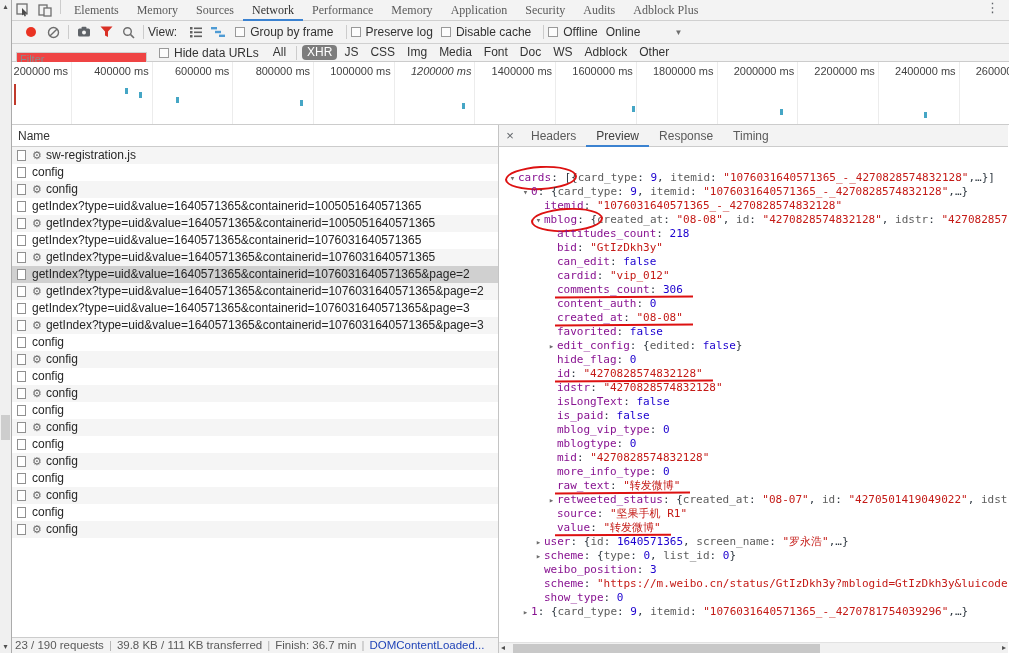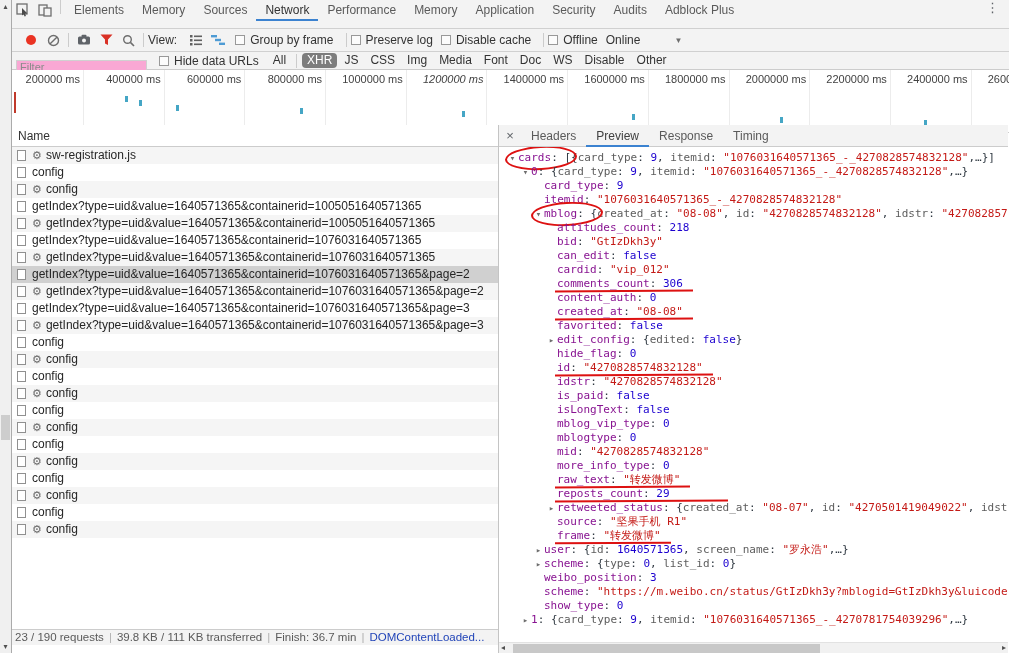--- a/index.html
+++ b/index.html
@@ -10,40 +10,40 @@
   
   .pagescroll { position:absolute; left:0; top:0; width:12px; height:653px;
     background:#f0f0f0; border-right:1px solid #ababab; z-index:5; }
   .pagescroll .sarrow { position:absolute; left:0; width:11px; text-align:center;
     font-size:8px; color:#505050; }
   .pagescroll .thumb { position:absolute; left:1px; width:9px; background:#cdcdcd; }
 
   
   .dt { position:absolute; left:12px; top:0; width:997px; height:653px; background:#fff; }
 
-  .tabsrow { height:29px; background:#f3f3f3; border-bottom:1px solid #d0d0d0;
-    display:flex; align-items:flex-start; font-size:12px; color:#5a5a5a; }
+  .tabsrow { height:21px; background:#f3f3f3; border-bottom:1px solid #d0d0d0;
+    display:flex; align-items:flex-start; font-size:12px; color:#5a5a5a;font-family:Liberation Serif, serif; }
   .ticon { display:inline-flex; align-items:center; justify-content:center;
     width:22px; height:20px; }
   .vdiv { width:1px; height:14px; background:#ccc; margin:0 4px; }
   .tab { padding:0 9px; height:21px; line-height:21px; cursor:default; }
   .tab.sel { color:#333; border-bottom:2px solid #3b82d0; }
   .more { margin-left:auto; padding:0 10px; font-size:13px; color:#5f6368; }
 
   .toolbar { height:23px; background:#f3f3f3; border-bottom:1px solid #d0d0d0;
     display:flex; align-items:center; font-size:12px; color:#333; padding-left:8px; }
   .toolbar .gap { width:6px; }
   .cb { display:inline-block; width:10px; height:10px; border:1px solid #999;
     background:#fcfcfc; margin-right:5px; vertical-align:-1px; }
   .lbl { margin-right:8px; }
   .ddarrow { font-size:8px; color:#6e6e6e; margin-left:34px; }
 
   .filterrow { height:18px; background:#f3f3f3; border-bottom:1px solid #ccc;
     display:flex; align-items:center; font-size:12px; color:#333; padding-left:4px; }
-  .filterinput { width:131px; height:14px; border:1px solid #d0d0d0; background:#f9a8d4;
+  .filterinput { width:131px; height:14px; border:1px solid #d0d0d0; background:#ef4444;
     font-size:11px; color:#333; padding:0 3px; margin-right:12px;
     font-family:"Liberation Sans", sans-serif;margin-top:12px; }
   .filterinput::placeholder { color:#8b8b8b; }
   .chip { padding:0px 5px; margin:0 1px; border-radius:4px; height:15px; line-height:15px; }
   .chip.sel { background:#7d7d7d; color:#fff; }
 
   .overview { position:relative; height:63px; border-bottom:1px solid #ccc;
     background:#fff; overflow:hidden; }
   .tl-cells { position:absolute; left:0; top:0; height:100%; display:flex; }
   .tl-cell { height:100%; border-right:1px solid #ececec; font-size:11px; color:#424242;
@@ -58,40 +58,40 @@
   .name-header { height:22px; line-height:22px; border-bottom:1px solid #ccc;
     font-size:12px; color:#333; padding-left:6px; background:#fff; }
   .req-row { height:17px; line-height:17px; font-size:12px; color:#262626;
     display:flex; align-items:center; padding-left:5px; white-space:nowrap; overflow:hidden; }
   .req-row.stripe { background:#f5f5f5; }
   .req-row.selrow { background:#d0d0d0; }
   .doc { display:inline-block; width:9px; height:11px; border:1px solid #909090;
     margin-right:6px; flex:none; background:#fff; }
   .gear { color:#6b6b6b; font-size:11px; margin-right:4px; line-height:11px; flex:none; }
 
-  .statusbar { position:absolute; left:0; bottom:8px; width:100%; height:16px;
+  .statusbar { position:absolute; left:0; bottom:0; width:100%; height:16px;
     background:#f3f3f3; border-top:1px solid #ccc; font-size:11.5px; color:#5a5a5a;
     line-height:15px; padding-left:3px; white-space:nowrap; overflow:hidden; }
   .statusbar .sep { color:#b0b0b0; margin:0 5px; }
   .statusbar .dcl { color:#2144b8; }
 
   .right { position:relative; width:509px; height:100%; background:#fff; overflow:hidden; }
   .ptabs { height:22px; border-bottom:1px solid #ccc; background:#f3f3f3;
     display:flex; align-items:center; font-size:12px; color:#5a5a5a; }
   .pclose { width:22px; text-align:center; color:#5f6368; font-size:13px; }
   .ptab { padding:0 10px; height:22px; line-height:22px; }
   .ptab.sel { color:#404040; border-bottom:2px solid #3b82d0; }
 
   #json { position:absolute; top:22px; left:0; right:0; bottom:11px; overflow:hidden;
     font-family:"DejaVu Sans Mono", monospace; font-size:11px; color:#303942;
     padding-top:4px; }
   .line { height:14px; line-height:14px; white-space:pre; position:relative; }
   .arr { display:inline-block; width:11px; text-align:center; color:#6e6e6e;
     font-size:9px; vertical-align:0px; }
-  .lc { display:inline-block; position:relative; }
+  .lc { display:inline-block; position:relative;margin-top:20px; }
   .k  { color:#881391; }
   .pk { color:#5d5d5d; }
   .s  { color:#c41a16; }
   .n, .b { color:#1c00cf; }
   .u .lc::after { content:""; position:absolute; left:-2px; right:-10px; bottom:-1px;
     border-bottom:2.4px solid #dd1111; transform:rotate(-0.35deg); }
   .u2 .lc::after { right:-58px; }
   .circ { position:relative; display:inline-block; }
   .circ::before { content:""; position:absolute; left:-13px; right:-13px; top:-5px;
     bottom:-5px; border:2.6px solid #dd1111; border-radius:50%; transform:rotate(-3deg); }
@@ -219,28 +219,28 @@
           <span class="chip">All</span>
           <span class="vdiv"></span>
           <span class="chip sel">XHR</span>
           <span class="chip">JS</span>
           <span class="chip">CSS</span>
           <span class="chip">Img</span>
           <span class="chip">Media</span>
           <span class="chip">Font</span>
           <span class="chip">Doc</span>
           <span class="chip">WS</span>
-          <span class="chip">Disable</span>
+          <span class="chip">Adblock</span>
           <span class="chip">Other</span>
         </div>
     </div>
 
     <div class="overview">
       <div class="tl-cells" id="tl-cells">
-          <div class="tl-cell" style="width: 72px;">200000 ms</div>
+          <div class="tl-cell" style="width: 60px;">200000 ms</div>
           <div class="tl-cell" style="width: 80.7px;">400000 ms</div>
           <div class="tl-cell" style="width: 80.7px;">600000 ms</div>
           <div class="tl-cell" style="width: 80.7px;">800000 ms</div>
           <div class="tl-cell" style="width: 80.7px;">1000000 ms</div>
           <div class="tl-cell" style="width: 80.7px; font-style: italic;">1200000 ms</div>
           <div class="tl-cell" style="width: 80.7px;">1400000 ms</div>
           <div class="tl-cell" style="width: 80.7px;">1600000 ms</div>
           <div class="tl-cell" style="width: 80.7px;">1800000 ms</div>
           <div class="tl-cell" style="width: 80.7px;">2000000 ms</div>
           <div class="tl-cell" style="width: 80.7px;">2200000 ms</div>
@@ -380,46 +380,44 @@
           <div id="ptabs" style="display:flex;">
               <div class="ptab">Headers</div>
               <div class="ptab sel">Preview</div>
               <div class="ptab">Response</div>
               <div class="ptab">Timing</div>
             </div>
         </div>
         <div id="json">
             <div class="line" style="padding-left: 8px;"><span class="arr">▾</span><span class="lc"><span class="circ"><span class="k">cards</span><span class="p">: </span></span><span class="p">[{</span><span class="pk">card_type</span><span class="p">: </span><span class="n">9</span><span class="p">, </span><span class="pk">itemid</span><span class="p">: </span><span class="s">"1076031640571365_-_4270828574832128"</span><span class="p">,…}]</span></span></div>
             <div class="line" style="padding-left: 21px;"><span class="arr">▾</span><span class="lc"><span class="k">0</span><span class="p">: </span><span class="p">{</span><span class="pk">card_type</span><span class="p">: </span><span class="n">9</span><span class="p">, </span><span class="pk">itemid</span><span class="p">: </span><span class="s">"1076031640571365_-_4270828574832128"</span><span class="p">,…}</span></span></div>
-            <div class="line" style="padding-left: 34px;"><span class="arr"> </span><span class="lc"><span class="k">card_type</span><span class="p">: </span><span class="n">9</span></span></div>
             <div class="line" style="padding-left: 34px;"><span class="arr"> </span><span class="lc"><span class="k">itemid</span><span class="p">: </span><span class="s">"1076031640571365_-_4270828574832128"</span></span></div>
             <div class="line" style="padding-left: 34px;"><span class="arr">▾</span><span class="lc"><span class="circ"><span class="k">mblog</span><span class="p">: </span></span><span class="p">{</span><span class="pk">created_at</span><span class="p">: </span><span class="s">"08-08"</span><span class="p">, </span><span class="pk">id</span><span class="p">: </span><span class="s">"4270828574832128"</span><span class="p">, </span><span class="pk">idstr</span><span class="p">: </span><span class="s">"4270828574832128",…}</span></span></div>
             <div class="line" style="padding-left: 47px;"><span class="arr"> </span><span class="lc"><span class="k">attitudes_count</span><span class="p">: </span><span class="n">218</span></span></div>
             <div class="line" style="padding-left: 47px;"><span class="arr"> </span><span class="lc"><span class="k">bid</span><span class="p">: </span><span class="s">"GtIzDkh3y"</span></span></div>
             <div class="line" style="padding-left: 47px;"><span class="arr"> </span><span class="lc"><span class="k">can_edit</span><span class="p">: </span><span class="b">false</span></span></div>
             <div class="line" style="padding-left: 47px;"><span class="arr"> </span><span class="lc"><span class="k">cardid</span><span class="p">: </span><span class="s">"vip_012"</span></span></div>
             <div class="line u" style="padding-left: 47px;"><span class="arr"> </span><span class="lc"><span class="k">comments_count</span><span class="p">: </span><span class="n">306</span></span></div>
             <div class="line" style="padding-left: 47px;"><span class="arr"> </span><span class="lc"><span class="k">content_auth</span><span class="p">: </span><span class="n">0</span></span></div>
             <div class="line u" style="padding-left: 47px;"><span class="arr"> </span><span class="lc"><span class="k">created_at</span><span class="p">: </span><span class="s">"08-08"</span></span></div>
             <div class="line" style="padding-left: 47px;"><span class="arr"> </span><span class="lc"><span class="k">favorited</span><span class="p">: </span><span class="b">false</span></span></div>
             <div class="line" style="padding-left: 47px;"><span class="arr">▸</span><span class="lc"><span class="k">edit_config</span><span class="p">: </span><span class="p">{</span><span class="pk">edited</span><span class="p">: </span><span class="b">false</span><span class="p">}</span></span></div>
             <div class="line" style="padding-left: 47px;"><span class="arr"> </span><span class="lc"><span class="k">hide_flag</span><span class="p">: </span><span class="n">0</span></span></div>
             <div class="line u" style="padding-left: 47px;"><span class="arr"> </span><span class="lc"><span class="k">id</span><span class="p">: </span><span class="s">"4270828574832128"</span></span></div>
             <div class="line" style="padding-left: 47px;"><span class="arr"> </span><span class="lc"><span class="k">idstr</span><span class="p">: </span><span class="s">"4270828574832128"</span></span></div>
+            <div class="line" style="padding-left: 47px;"><span class="arr"> </span><span class="lc"><span class="k">isLongText</span><span class="p">: </span><span class="b">false</span></span></div>
             <div class="line" style="padding-left: 47px;"><span class="arr"> </span><span class="lc"><span class="k">is_paid</span><span class="p">: </span><span class="b">false</span></span></div>
-            <div class="line" style="padding-left: 47px;"><span class="arr"> </span><span class="lc"><span class="k">isLongText</span><span class="p">: </span><span class="b">false</span></span></div>
             <div class="line" style="padding-left: 47px;"><span class="arr"> </span><span class="lc"><span class="k">mblog_vip_type</span><span class="p">: </span><span class="n">0</span></span></div>
             <div class="line" style="padding-left: 47px;"><span class="arr"> </span><span class="lc"><span class="k">mblogtype</span><span class="p">: </span><span class="n">0</span></span></div>
             <div class="line" style="padding-left: 47px;"><span class="arr"> </span><span class="lc"><span class="k">mid</span><span class="p">: </span><span class="s">"4270828574832128"</span></span></div>
             <div class="line" style="padding-left: 47px;"><span class="arr"> </span><span class="lc"><span class="k">more_info_type</span><span class="p">: </span><span class="n">0</span></span></div>
             <div class="line u" style="padding-left: 47px;"><span class="arr"> </span><span class="lc"><span class="k">raw_text</span><span class="p">: </span><span class="s">"转发微博"</span></span></div>
-            <div class="line u u2" style="padding-left: 47px;"><span class="arr"> </span><span class="lc"><span class="k">reposts_count</span><span class="p">: </span><span class="n">29</span></span></div>
             <div class="line" style="padding-left: 47px;"><span class="arr">▸</span><span class="lc"><span class="k">retweeted_status</span><span class="p">: </span><span class="p">{</span><span class="pk">created_at</span><span class="p">: </span><span class="s">"08-07"</span><span class="p">, </span><span class="pk">id</span><span class="p">: </span><span class="s">"4270501419049022"</span><span class="p">, </span><span class="pk">idstr</span></span></div>
             <div class="line" style="padding-left: 47px;"><span class="arr"> </span><span class="lc"><span class="k">source</span><span class="p">: </span><span class="s">"坚果手机 R1"</span></span></div>
-            <div class="line u" style="padding-left: 47px;"><span class="arr"> </span><span class="lc"><span class="k">frame</span><span class="p">: </span><span class="s">"转发微博"</span></span></div>
+            <div class="line u" style="padding-left: 47px;"><span class="arr"> </span><span class="lc"><span class="k">value</span><span class="p">: </span><span class="s">"转发微博"</span></span></div>
             <div class="line" style="padding-left: 34px;"><span class="arr">▸</span><span class="lc"><span class="k">user</span><span class="p">: </span><span class="p">{</span><span class="pk">id</span><span class="p">: </span><span class="n">1640571365</span><span class="p">, </span><span class="pk">screen_name</span><span class="p">: </span><span class="s">"罗永浩"</span><span class="p">,…}</span></span></div>
             <div class="line" style="padding-left: 34px;"><span class="arr">▸</span><span class="lc"><span class="k">scheme</span><span class="p">: </span><span class="p">{</span><span class="pk">type</span><span class="p">: </span><span class="n">0</span><span class="p">, </span><span class="pk">list_id</span><span class="p">: </span><span class="n">0</span><span class="p">}</span></span></div>
             <div class="line" style="padding-left: 34px;"><span class="arr"> </span><span class="lc"><span class="k">weibo_position</span><span class="p">: </span><span class="n">3</span></span></div>
             <div class="line" style="padding-left: 34px;"><span class="arr"> </span><span class="lc"><span class="k">scheme</span><span class="p">: </span><span class="s">"https://m.weibo.cn/status/GtIzDkh3y?mblogid=GtIzDkh3y&amp;luicode=10000011"</span></span></div>
             <div class="line" style="padding-left: 34px;"><span class="arr"> </span><span class="lc"><span class="k">show_type</span><span class="p">: </span><span class="n">0</span></span></div>
             <div class="line" style="padding-left: 21px;"><span class="arr">▸</span><span class="lc"><span class="k">1</span><span class="p">: </span><span class="p">{</span><span class="pk">card_type</span><span class="p">: </span><span class="n">9</span><span class="p">, </span><span class="pk">itemid</span><span class="p">: </span><span class="s">"1076031640571365_-_4270781754039296"</span><span class="p">,…}</span></span></div>
           </div>
         <div class="hscroll">
           <span class="harrow" style="left:2px;">◂</span>
           <span class="hthumb"></span>

